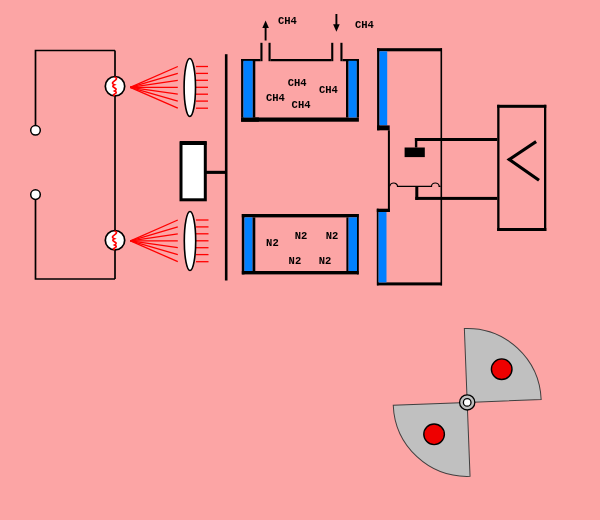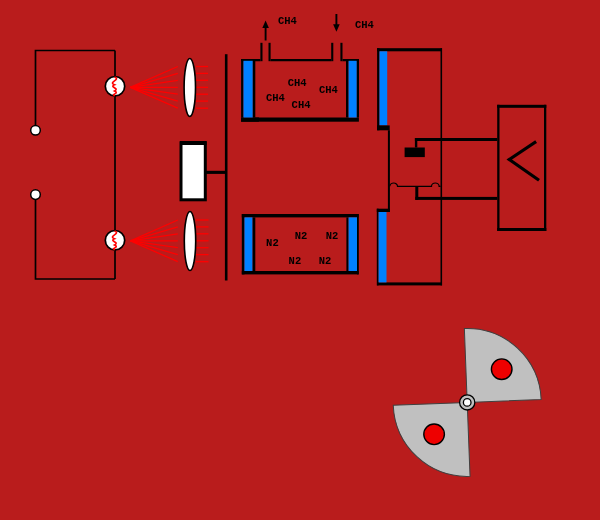--- a/index.html
+++ b/index.html
@@ -1,16 +1,16 @@
 <!DOCTYPE html>
 <html><head>
 <meta charset="utf-8">
 <style>
   html,body{margin:0;padding:0;background:#ffffff;}
-  .stage{position:relative;width:600px;height:520px;background:#b91c1c;overflow:hidden;}
+  .stage{position:relative;width:600px;height:520px;background:#fca5a5;overflow:hidden;}
   svg text{font-family:"Liberation Mono",monospace;font-weight:bold;fill:#000;}
 </style>
 </head>
 <body>
 <div class="stage">
 <svg width="600" height="520" viewBox="0 0 600 520">
 
   <g stroke="#000" stroke-width="1.7" fill="none">
     <path d="M35.5,125.2 L35.5,50.5 L115,50.5"></path>
     <path d="M115,50.5 L115,279"></path>

